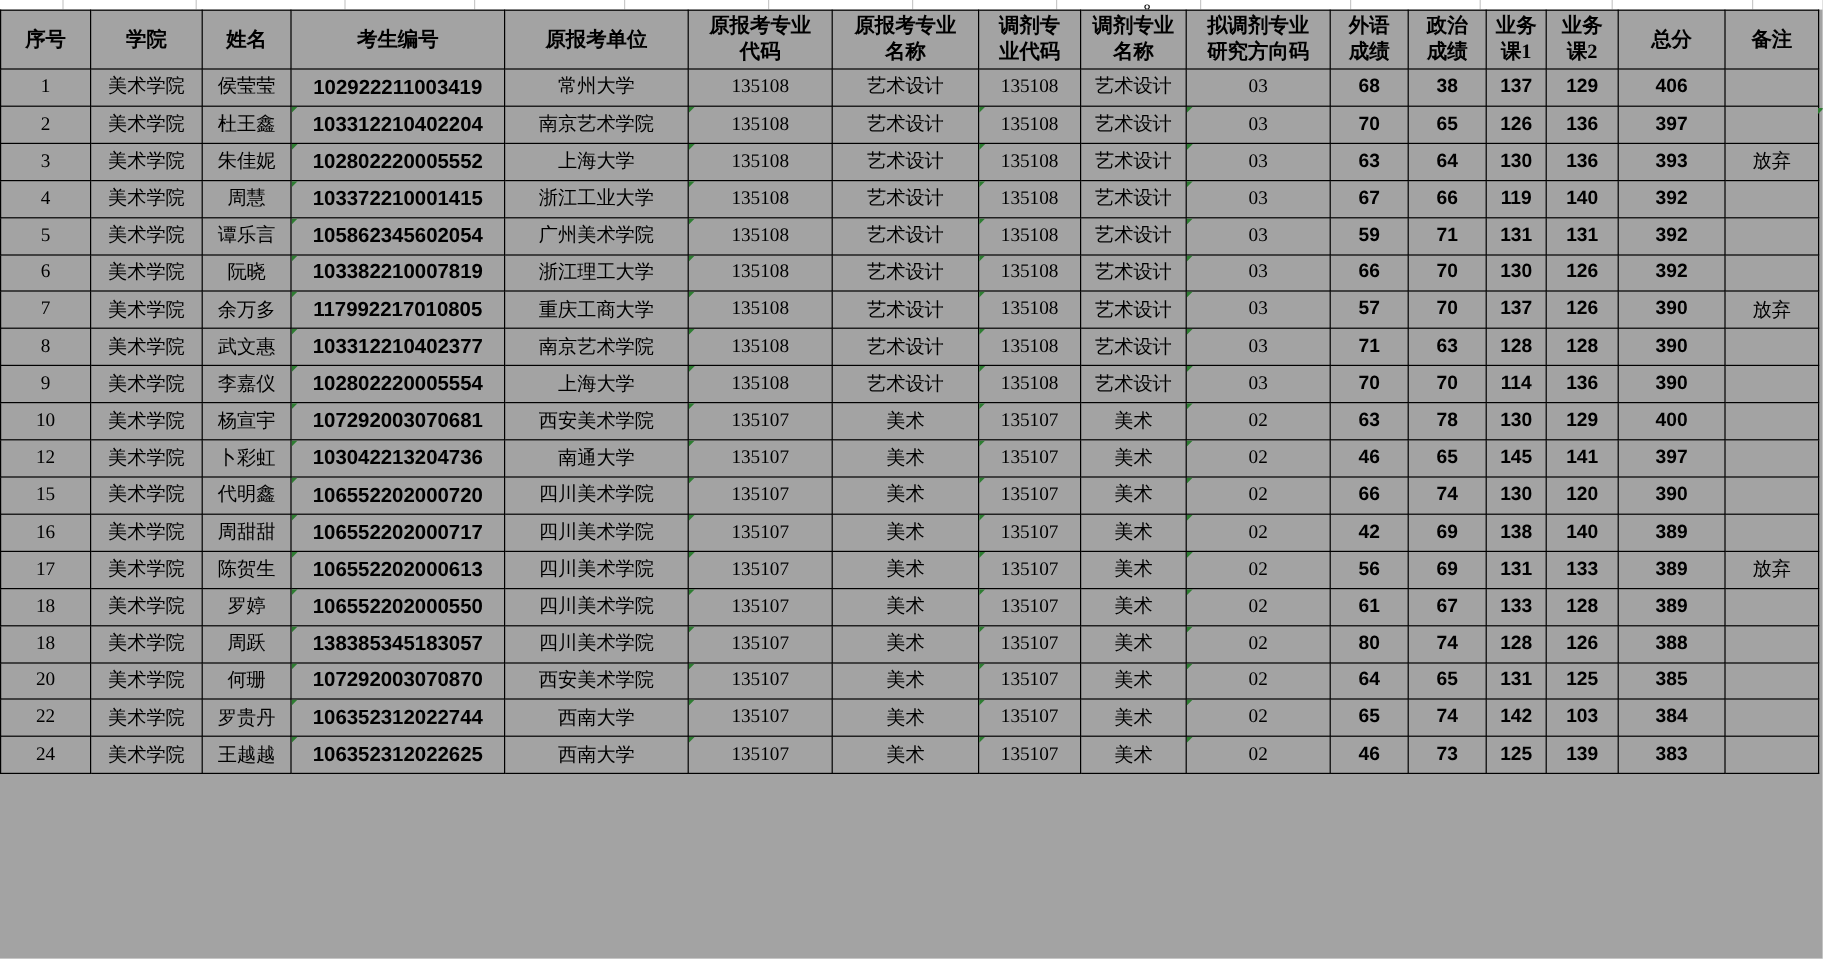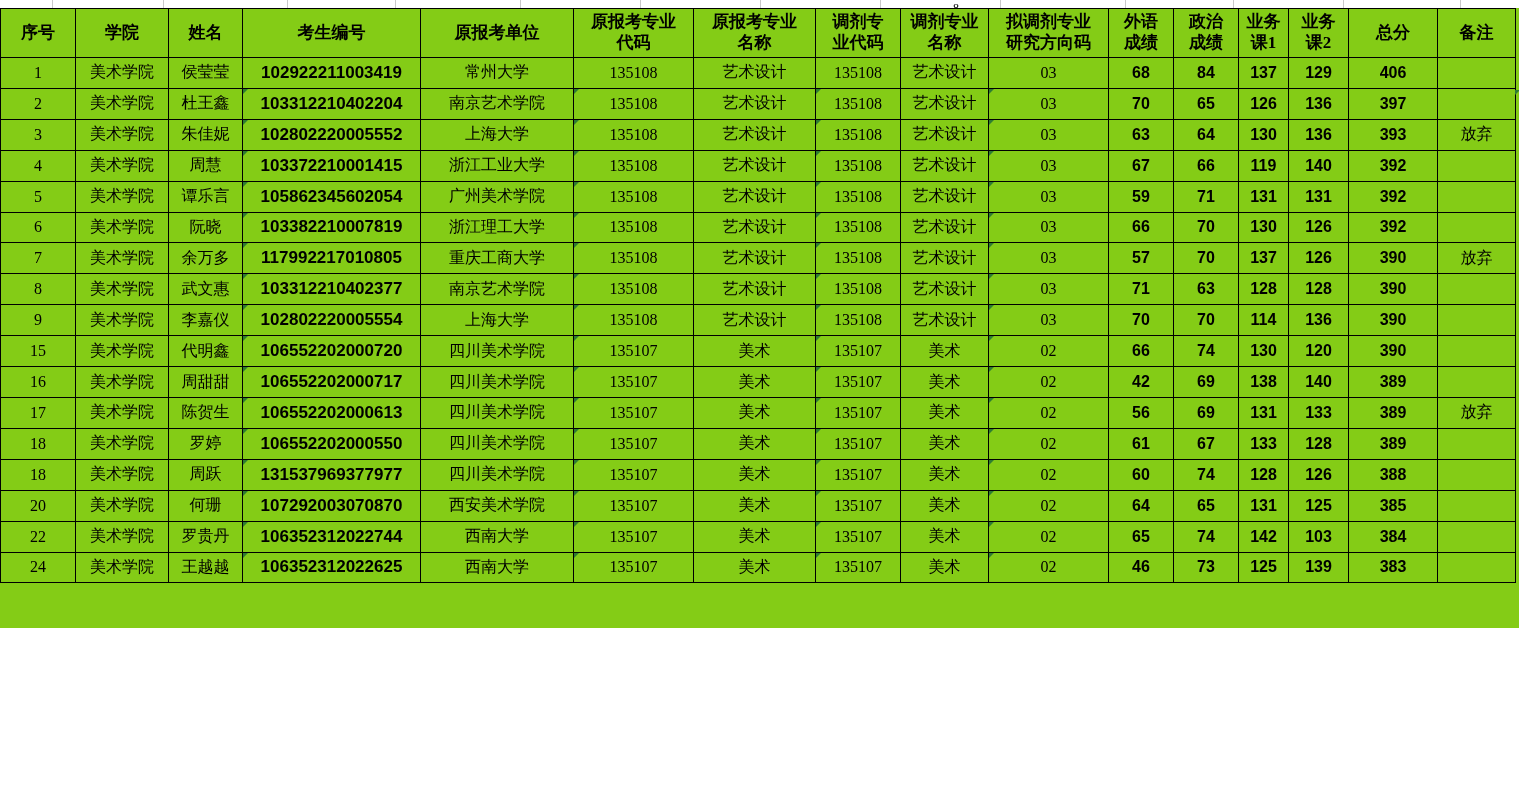--- a/index.html
+++ b/index.html
@@ -1,16 +1,16 @@
 <!DOCTYPE html>
 <html><head>
 <meta charset="utf-8">
 <style>
   html,body{margin:0;padding:0;background:#ffffff;}
-  #screen{position:relative;width:1519px;height:628px;background:#84cc16;overflow:hidden;
+  #screen{position:relative;width:1519px;height:799px;background:#a3a3a3;overflow:hidden;
           font-family:"Liberation Serif","DejaVu Serif",serif;color:#000;}
   
   #topstrip{position:absolute;left:0;top:0;width:1519px;height:8px;background:#fff;}
   .gline{position:absolute;top:0;width:1px;height:8px;background:#c9c9c9;}
   #fragment{position:absolute;top:1px;left:953px;width:8px;height:7px;overflow:hidden;
             font-family:"Liberation Serif",serif;font-size:12px;color:#000;}
   
   table{border-collapse:collapse;table-layout:fixed;position:absolute;left:0;top:8px;width:1515px;}
   th,td{border:1px solid #000;text-align:center;vertical-align:middle;padding:0;overflow:hidden;position:relative;}
   thead tr{height:49px;}
@@ -99,21 +99,21 @@
           <td class="cn">美术学院</td>
           <td class="cn">侯莹莹</td>
           <td class="idnum">102922211003419</td>
           <td class="cn">常州大学</td>
           <td class="cn">135108</td>
           <td class="cn">艺术设计</td>
           <td class="cn">135108</td>
           <td class="cn">艺术设计</td>
           <td class="cn">03</td>
           <td class="score">68</td>
-          <td class="score">84</td>
+          <td class="score">38</td>
           <td class="score">137</td>
           <td class="score">129</td>
           <td class="score">406</td>
           <td class="cn"></td>
         </tr>
         <tr>
           <td class="cn">2</td>
           <td class="cn">美术学院</td>
           <td class="cn">杜王鑫</td>
           <td class="idnum gt">103312210402204</td>
@@ -250,20 +250,56 @@
           <td class="cn">艺术设计</td>
           <td class="cn gt">03</td>
           <td class="score">70</td>
           <td class="score">70</td>
           <td class="score">114</td>
           <td class="score">136</td>
           <td class="score">390</td>
           <td class="cn"></td>
         </tr>
         <tr>
+          <td class="cn">10</td>
+          <td class="cn">美术学院</td>
+          <td class="cn">杨宣宇</td>
+          <td class="idnum gt">107292003070681</td>
+          <td class="cn">西安美术学院</td>
+          <td class="cn gt">135107</td>
+          <td class="cn">美术</td>
+          <td class="cn gt">135107</td>
+          <td class="cn">美术</td>
+          <td class="cn gt">02</td>
+          <td class="score">63</td>
+          <td class="score">78</td>
+          <td class="score">130</td>
+          <td class="score">129</td>
+          <td class="score">400</td>
+          <td class="cn"></td>
+        </tr>
+        <tr>
+          <td class="cn">12</td>
+          <td class="cn">美术学院</td>
+          <td class="cn">卜彩虹</td>
+          <td class="idnum gt">103042213204736</td>
+          <td class="cn">南通大学</td>
+          <td class="cn gt">135107</td>
+          <td class="cn">美术</td>
+          <td class="cn gt">135107</td>
+          <td class="cn">美术</td>
+          <td class="cn gt">02</td>
+          <td class="score">46</td>
+          <td class="score">65</td>
+          <td class="score">145</td>
+          <td class="score">141</td>
+          <td class="score">397</td>
+          <td class="cn"></td>
+        </tr>
+        <tr>
           <td class="cn">15</td>
           <td class="cn">美术学院</td>
           <td class="cn">代明鑫</td>
           <td class="idnum gt">106552202000720</td>
           <td class="cn">四川美术学院</td>
           <td class="cn gt">135107</td>
           <td class="cn">美术</td>
           <td class="cn gt">135107</td>
           <td class="cn">美术</td>
           <td class="cn gt">02</td>
@@ -325,28 +361,28 @@
           <td class="score">67</td>
           <td class="score">133</td>
           <td class="score">128</td>
           <td class="score">389</td>
           <td class="cn"></td>
         </tr>
         <tr>
           <td class="cn">18</td>
           <td class="cn">美术学院</td>
           <td class="cn">周跃</td>
-          <td class="idnum gt">131537969377977</td>
+          <td class="idnum gt">138385345183057</td>
           <td class="cn">四川美术学院</td>
           <td class="cn gt">135107</td>
           <td class="cn">美术</td>
           <td class="cn gt">135107</td>
           <td class="cn">美术</td>
           <td class="cn gt">02</td>
-          <td class="score">60</td>
+          <td class="score">80</td>
           <td class="score">74</td>
           <td class="score">128</td>
           <td class="score">126</td>
           <td class="score">388</td>
           <td class="cn"></td>
         </tr>
         <tr>
           <td class="cn">20</td>
           <td class="cn">美术学院</td>
           <td class="cn">何珊</td>

